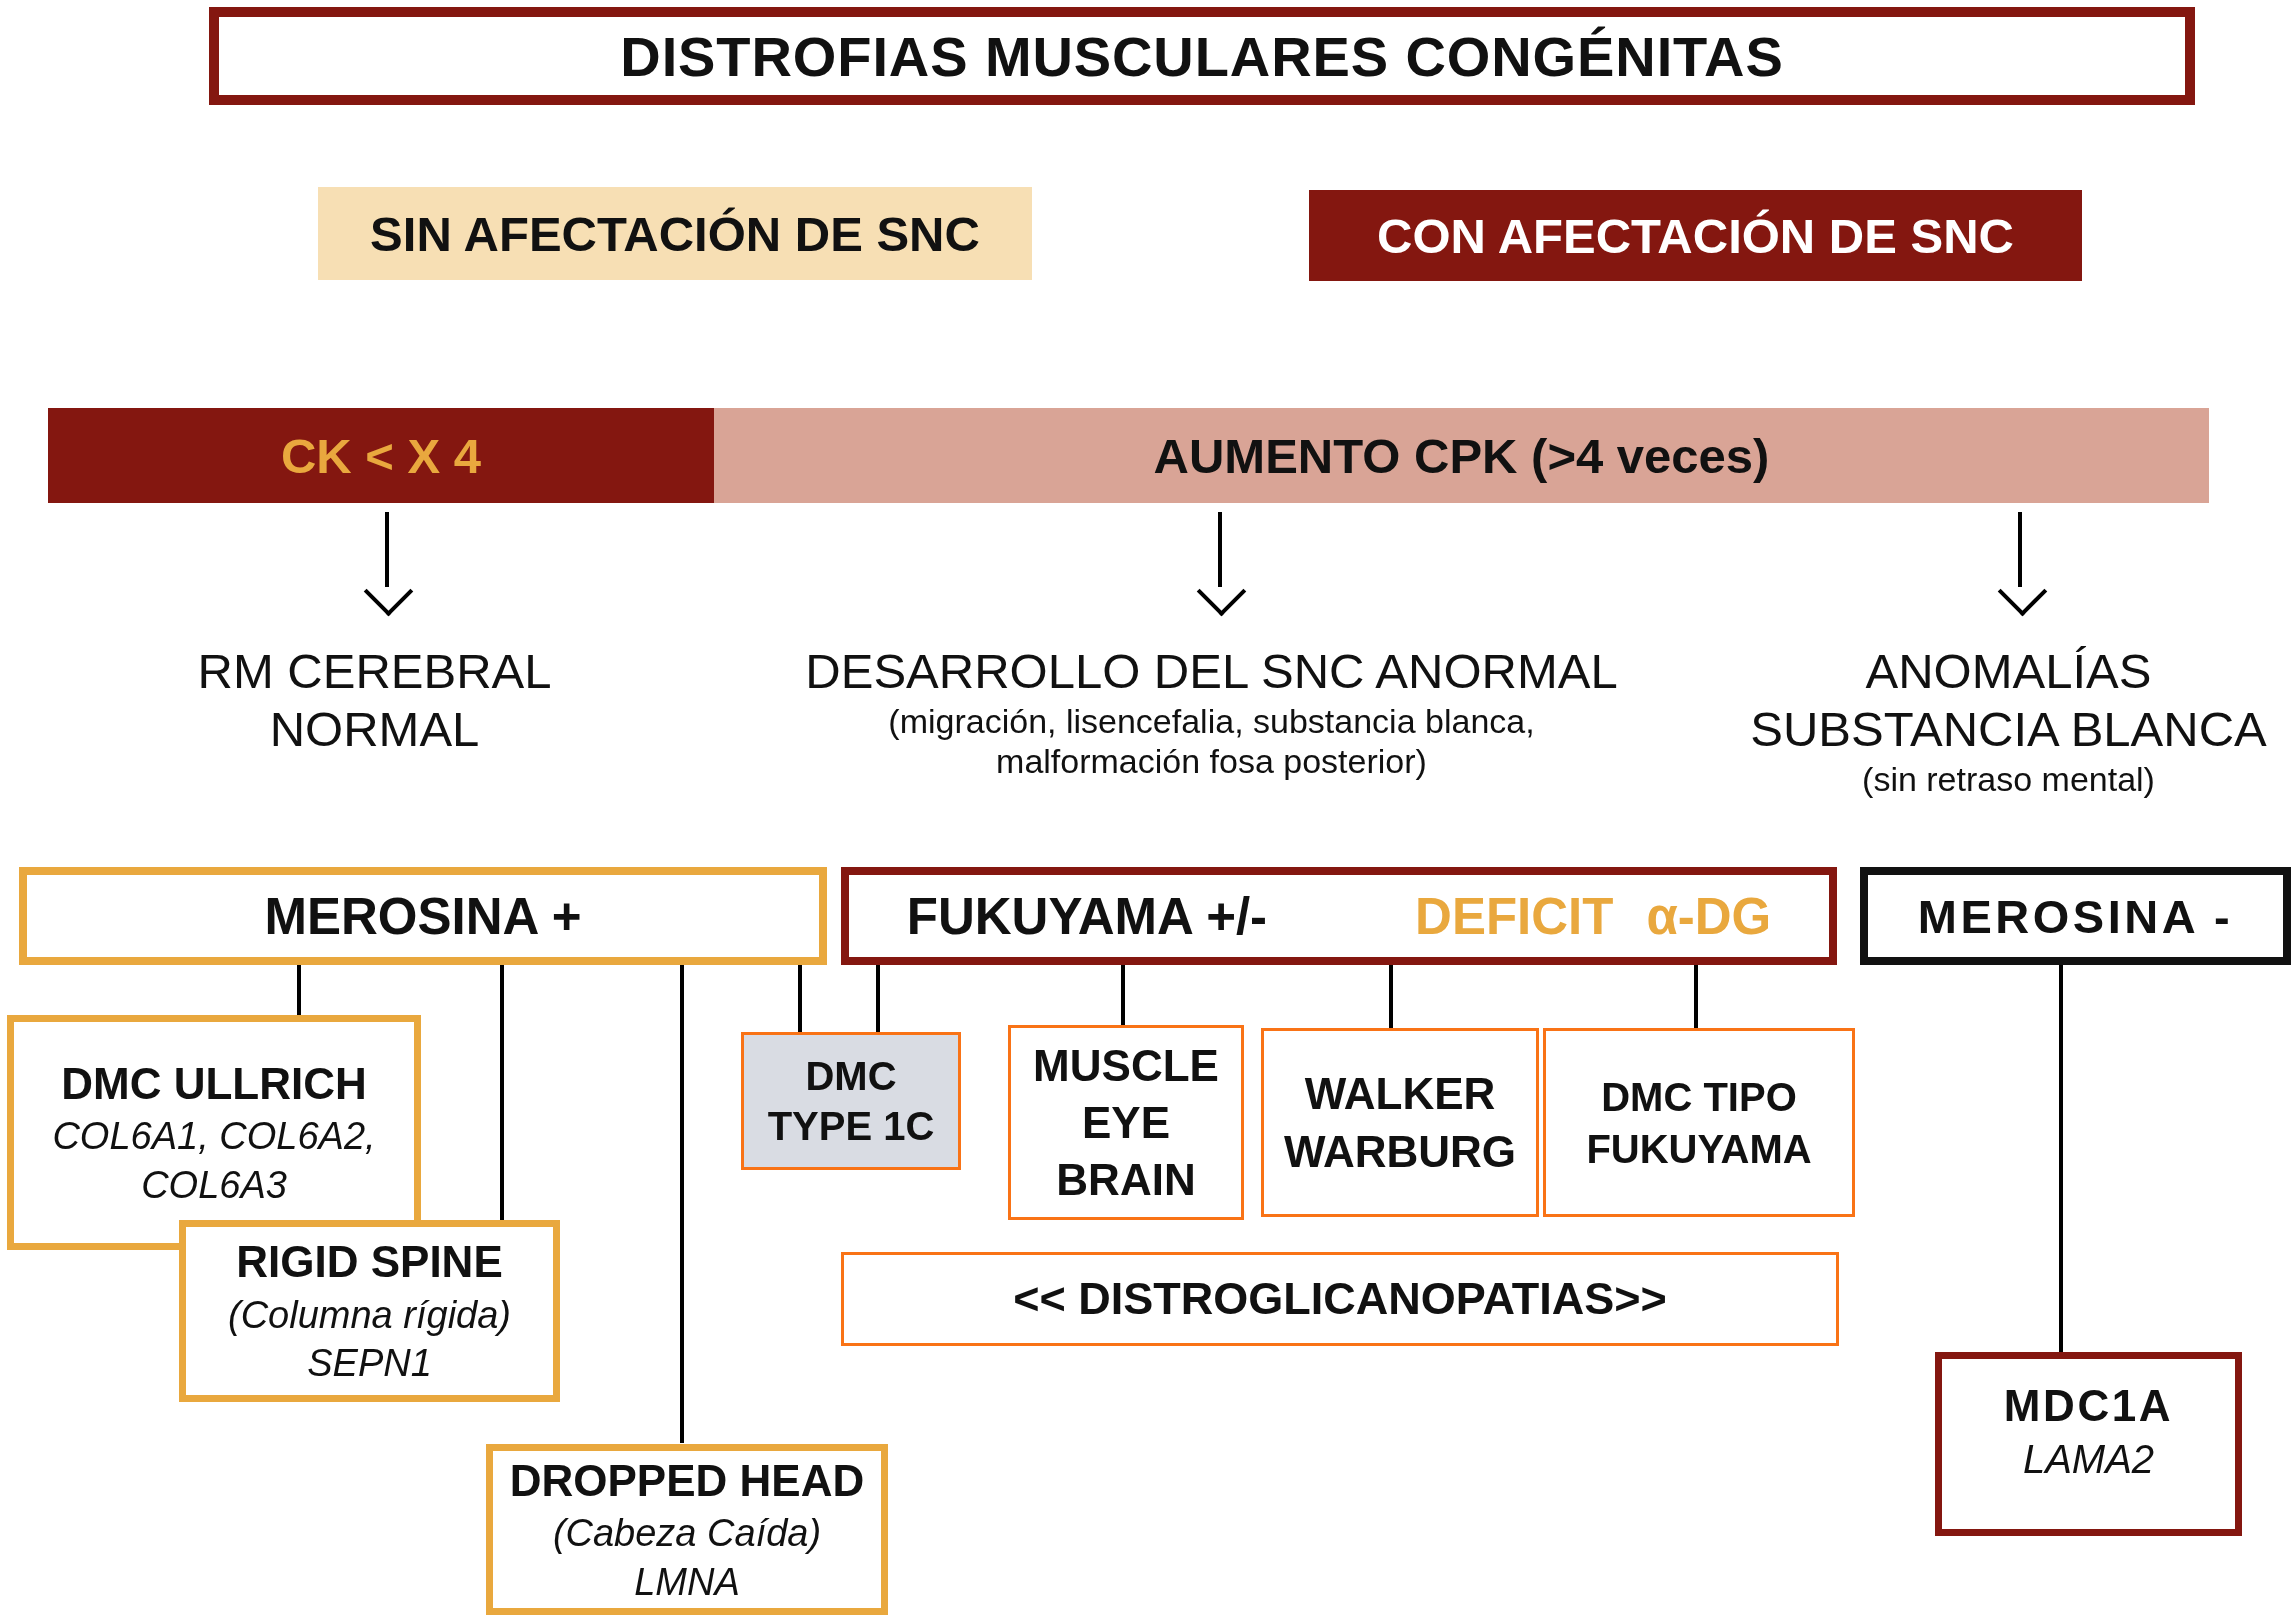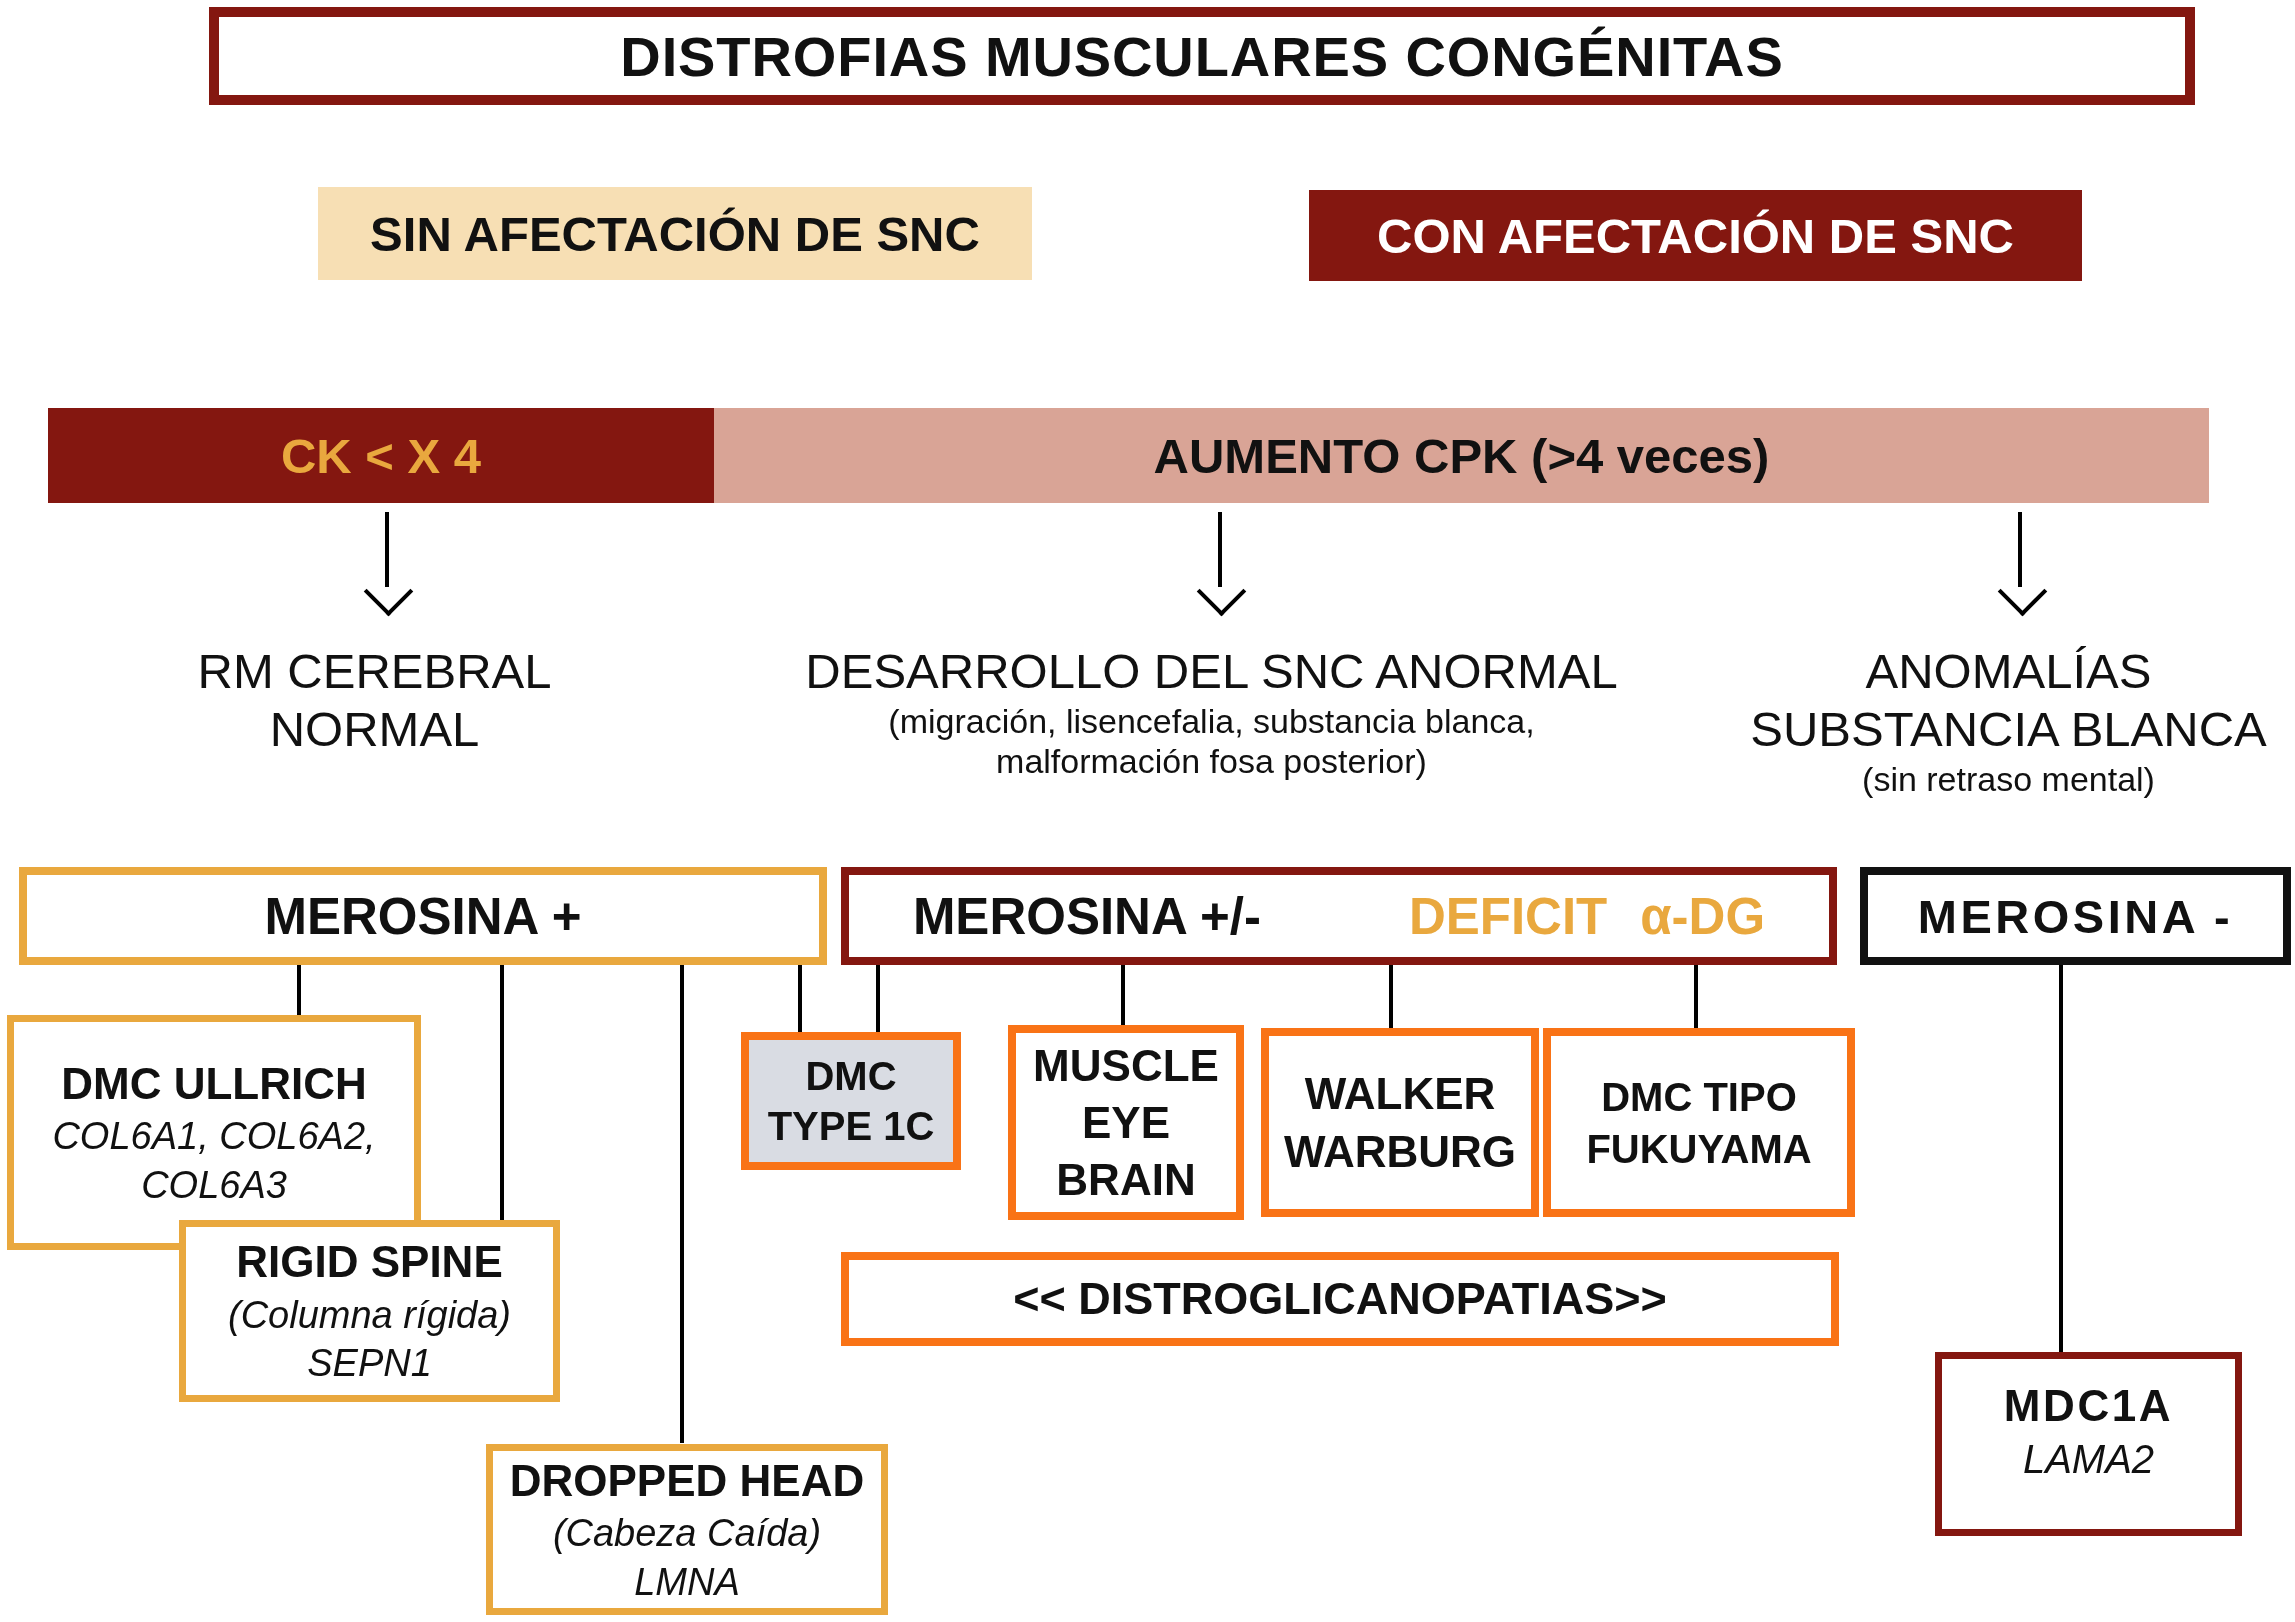--- a/index.html
+++ b/index.html
@@ -66,21 +66,21 @@
   
   .cat { height: 98px; top: 867px; background: #ffffff; font-weight: bold; }
   .cat-plus  { left: 19px;   width: 808px;  border: 8.7px solid #E9A83E; font-size: 51px; }
   .cat-pm    { left: 841px;  width: 996px; border: 8.7px solid #841710; font-size: 51px; gap: 148px; }
   .cat-minus { left: 1860px; width: 431px;  border: 8.7px solid #111111; font-size: 47px; letter-spacing: 3.5px; }
   .deficit-group { color: #E9A83E; display: inline-flex; gap: 33px; }
 
   
   .dbox { background: #ffffff; line-height: 1.28; }
   .b-orange { border: 7px solid #E9A83E; }
-  .b-blue   { border: 8px solid #f97316; text-align: right; }
+  .b-blue   { border: 3px solid #f97316; text-align: right; }
   .b-red    { border: 7px solid #841710; }
   .d-title  { font-size: 44px; font-weight: bold; }
   .d-italic { font-size: 38px; font-style: italic; }
 
   .ullrich { left: 7px;    top: 1015px; width: 414px; height: 235px; }
   .rigid   { left: 179px;  top: 1220px; width: 381px; height: 182px; }
   .dropped { left: 486px;  top: 1444px; width: 402px; height: 171px; }
   .type1c  { left: 741px;  top: 1032px; width: 220px; height: 138px; background: #D9DCE3; font-size: 40px; font-weight: bold; line-height: 1.25; }
   .meb     { left: 1008px; top: 1025px; width: 236px; height: 195px; font-size: 44px; font-weight: bold; line-height: 1.3; }
   .ww      { left: 1261px; top: 1028px; width: 278px; height: 189px; font-size: 44px; font-weight: bold; line-height: 1.3; }
@@ -139,21 +139,21 @@
     <div class="f-main">ANOMALÍAS</div>
     <div class="f-main">SUBSTANCIA BLANCA</div>
     <div class="f-sub">(sin retraso mental)</div>
   </div>
 
   <div class="abs center cat cat-plus">
     <span>MEROSINA +</span>
   </div>
 
   <div class="abs center cat cat-pm">
-    <span>MEROSINA +/-</span>
+    <span>FUKUYAMA +/-</span>
     <span class="deficit-group">
       <span>DEFICIT</span>
       <span>α-DG</span>
     </span>
   </div>
 
   <div class="abs center cat cat-minus">
     <span>MEROSINA -</span>
   </div>
 

